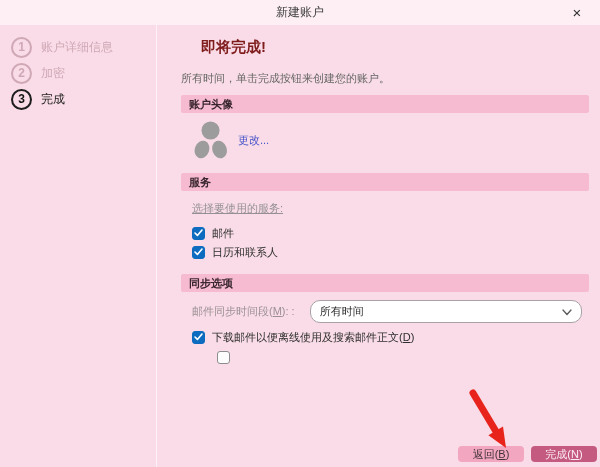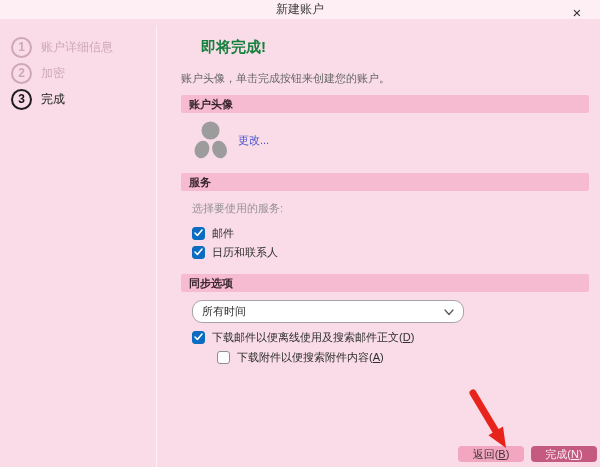--- a/index.html
+++ b/index.html
@@ -7,21 +7,21 @@
     width:600px; height:467px; overflow:hidden;
     font-family:"Liberation Sans","DejaVu Sans",sans-serif;
     position:relative;
   }
   #window {
     position:absolute; inset:0;
     background:var(--bg,#f9dce7);
   }
   
   .titlebar {
-    position:absolute; top:0; left:0; right:0; height:19px;
+    position:absolute; top:0; left:0; right:0; height:25px;
     background:var(--titlebar_bg,#fdeff4);
     display:flex; align-items:center; justify-content:center;
   }
   .title-text { font-size:12px; color:#3f3f3f; }
   .close-btn {
     position:absolute; right:13px; top:2px; width:20px; height:20px;
     display:flex; align-items:center; justify-content:center;
     font-size:15px; color:#2e2e2e; cursor:default;
   }
   
@@ -38,34 +38,34 @@
     font-size:12px; font-weight:bold; flex:0 0 auto;
   }
   .step-label { font-size:12px; color:var(--step_inactive,#cfa7b5); }
   .step.active .step-circle { border-color:#1d1d1d; color:#101010; }
   .step.active .step-label { color:#1d1d1d; }
   
   .content {
     position:absolute; top:25px; left:158px; right:0; bottom:0;
     box-sizing:border-box; padding:13px 11px 0 23px;
   }
-  .heading { font-size:15px; font-weight:bold; color:#15803d; margin:0;padding-left:20px; }
+  .heading { font-size:15px; font-weight:bold; color:#7f1d1d; margin:0;padding-left:20px; }
   .subheading { font-size:11px; color:#666; margin-top:14px; }
   .section-bar {
     background:var(--section_bar_bg,#f6bad1); border-radius:2px;
     height:18px; line-height:18px; padding-left:8px;
     font-size:11px; font-weight:bold; color:#3a262e;
   }
   .bar-avatar { margin-top:9px; }
   .bar-services { margin-top:13px;font-family:Liberation Serif, serif; }
   .bar-sync { margin-top:14px; }
   .avatar-row { display:flex; align-items:center; gap:8px; margin:7px 0 0 11px; height:40px; }
   .avatar-icon { width:38px; height:40px; }
   .change-link { font-size:11px; color:var(--link_blue,#4b55cb); cursor:pointer; }
-  .prompt { font-size:11px; color:#969096; margin:10px 0 0 11px; }
+  .prompt { font-size:11px; color:#969096; margin:10px 0 0 11px;text-decoration:underline; }
   .cb-row {
     display:flex; align-items:center; gap:7px;
     margin-left:11px; font-size:11px; color:#2e2e2e; height:16px;
   }
   .cb-row.first { margin-top:9px; }
   .cb-row.gap { margin-top:3px; }
   .cb-row.sync1 { margin-top:6px; }
   .cb-row.indent { margin-left:36px; margin-top:4px; }
   .cb {
     width:13px; height:13px; border-radius:3px; box-sizing:border-box;
@@ -118,21 +118,21 @@
       <span class="step-label">加密</span>
     </div>
     <div class="step active">
       <span class="step-circle">3</span>
       <span class="step-label">完成</span>
     </div>
   </div>
 
   <div class="content">
     <h1 class="heading">即将完成!</h1>
-    <div class="subheading">账户头像，单击完成按钮来创建您的账户。</div>
+    <div class="subheading">所有时间，单击完成按钮来创建您的账户。</div>
 
     <div class="section-bar bar-avatar">账户头像</div>
     <div class="avatar-row">
       <svg class="avatar-icon" viewBox="0 0 40 42" xmlns="http://www.w3.org/2000/svg">
         <circle cx="19.5" cy="11" r="9.5" fill="#9c9c9c"></circle>
         <ellipse cx="10.5" cy="31" rx="7.5" ry="9.5" fill="#9c9c9c" transform="rotate(20 10.5 31)"></ellipse>
         <ellipse cx="29" cy="31" rx="7.5" ry="9.5" fill="#9c9c9c" transform="rotate(-20 29 31)"></ellipse>
       </svg>
       <span class="change-link">更改...</span>
     </div>
@@ -151,40 +151,40 @@
       <span class="cb checked">
         <svg width="9" height="8" viewBox="0 0 9 8">
             <polyline points="1,4 3.4,6.4 8,1" fill="none" stroke="#ffffff" stroke-width="1.6" stroke-linecap="round" stroke-linejoin="round"></polyline>
           </svg>
       </span>
       <span>日历和联系人</span>
     </div>
 
     <div class="section-bar bar-sync">同步选项</div>
     <div class="select-row">
+      <span class="select-label"><span>邮件同步时间段(</span><span class="u">M</span><span>): :</span></span>
       <div class="select">
         <span>所有时间</span>
         <svg class="chev" width="10" height="7" viewBox="0 0 10 7">
             <polyline points="1,1 5,5.5 9,1" fill="none" stroke="#5a5a5a" stroke-width="1.3" stroke-linecap="round" stroke-linejoin="round"></polyline>
           </svg>
       </div>
     </div>
     <div class="cb-row sync1">
       <span class="cb checked">
         <svg width="9" height="8" viewBox="0 0 9 8">
             <polyline points="1,4 3.4,6.4 8,1" fill="none" stroke="#ffffff" stroke-width="1.6" stroke-linecap="round" stroke-linejoin="round"></polyline>
           </svg>
       </span>
       <span><span>下载邮件以便离线使用及搜索邮件正文(</span><span class="u">D</span><span>)</span></span>
     </div>
     <div class="cb-row indent">
       <span class="cb">
         
       </span>
-      <span><span>下载附件以便搜索附件内容(</span><span class="u">A</span><span>)</span></span>
     </div>
   </div>
 
   <div class="footer">
     <div class="btn">
         <span><span>返回(</span><span class="u">B</span><span>)</span></span>
       </div>
     <div class="btn primary">
         <span><span>完成(</span><span class="u">N</span><span>)</span></span>
       </div>

